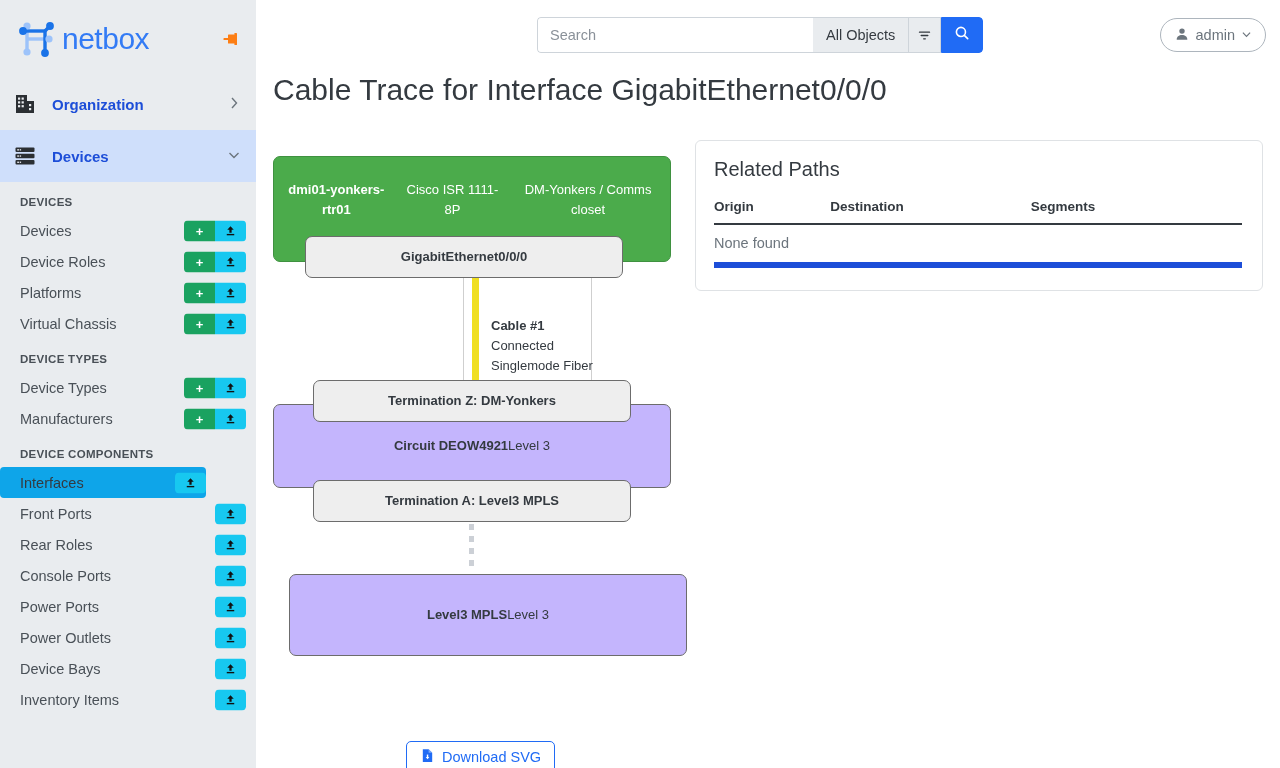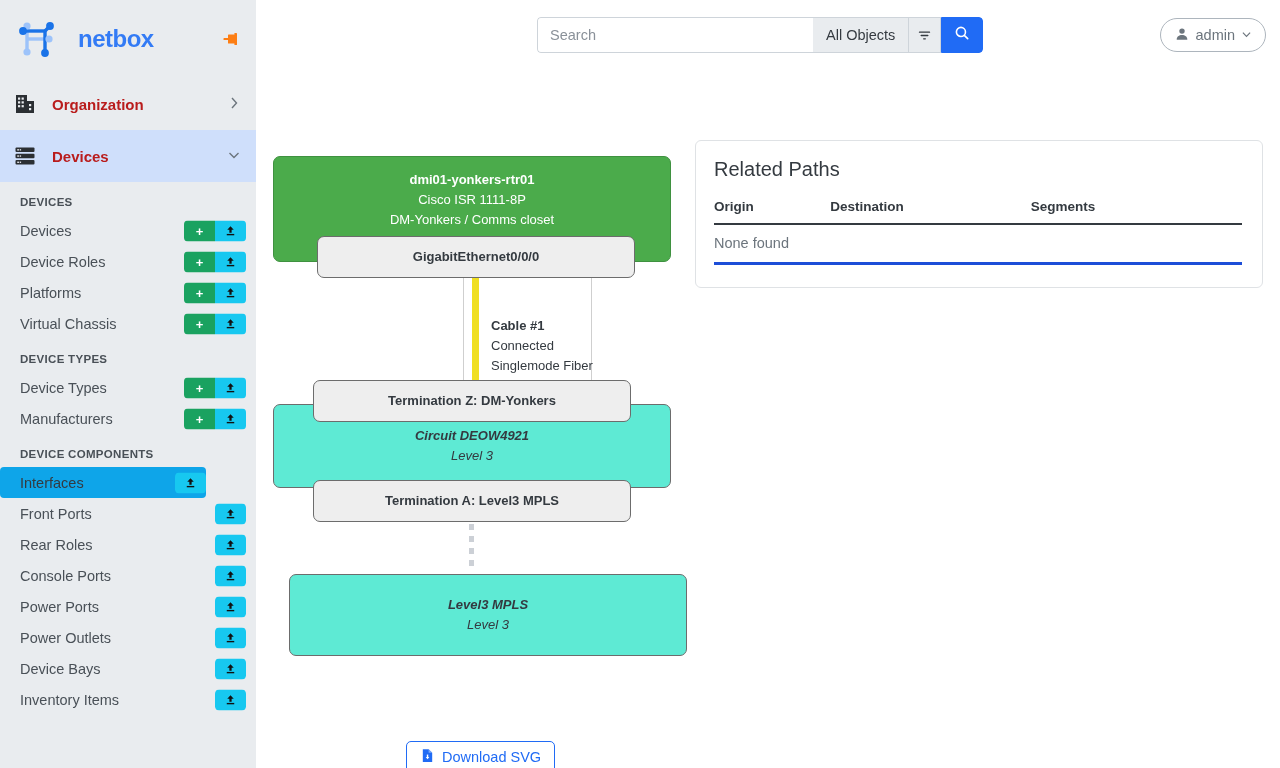--- a/index.html
+++ b/index.html
@@ -19,29 +19,29 @@
     background: #e9ecef;
     overflow: hidden;
   }
   .brand {
     height: 78px;
     display: flex; align-items: center;
     padding: 0 16px 0 14px;
   }
   .brand-logo { width: 44px; height: 44px; flex: 0 0 44px; }
   .brand-word {
-    font-size: 24px; font-weight: 700; letter-spacing: -0.5px;
-    color: #337bf5; margin-left: 20px;
+    font-size: 30px; font-weight: 400; letter-spacing: -0.5px;
+    color: #337bf5; margin-left: 4px;
   }
   .brand-pin { margin-left: auto; width: 18px; height: 18px; }
 
   .nav-group {
     display: flex; align-items: center;
     height: 52px; padding: 0 16px 0 14px;
-    font-size: 15px; font-weight: 700; color: #b91c1c;
+    font-size: 15px; font-weight: 700; color: #1d4ed8;
     cursor: pointer;
   }
   .nav-group.active { background: #cfdffb; }
   .nav-ico { width: 22px; height: 22px; flex: 0 0 22px; margin-right: 16px; }
   .nav-caret { margin-left: auto; color: #6c757d; font-size: 13px; line-height: 1; }
 
   .section-head {
     font-size: 11.5px; font-weight: 700; letter-spacing: .3px;
     color: #495057; padding: 14px 0 7px 20px; text-transform: uppercase;
   }
@@ -125,31 +125,31 @@
   .page-title {
     position: absolute; left: 17px; top: 3px;
     font-size: 30px; font-weight: 400; color: #343a40;
     white-space: nowrap;
   }
 
   
   #trace { position: absolute; left: 17px; top: 86px; width: 398px; }
   .tbox {
     position: absolute;
-    display: flex; flex-direction: column;
+    display: flex; 
     align-items: center; justify-content: center;
     border: 1px solid #6c6c6c;
     border-radius: 7px;
     text-align: center;
   }
   .tbox .t1 { font-size: 13px; font-weight: 700; line-height: 20px; }
   .tbox .t2 { font-size: 13px; font-weight: 400; line-height: 20px; }
   .node-device { background: #4bab4b; border-color: #3f9140; color: #fff; }
   .node-term { background: #eeeeee; color: #343a40; }
-  .node-circuit { background: #5eead4; color: #343a40; font-style: italic; }
+  .node-circuit { background: #c4b5fd; color: #343a40; }
 
   .cable-line { position: absolute; background: #f0df20; }
   .cable-label { position: absolute; font-size: 13px; line-height: 20px; color: #343a40; }
   .cable-label b { font-weight: 700; }
   .dot-line {
     position: absolute; width: 5px;
     background-image: linear-gradient(#ccd0d6 50%, rgba(255,255,255,0) 0%);
     background-size: 5px 12px; background-repeat: repeat-y;
   }
   .hairline { position: absolute; background: #cfcfcf; }
@@ -175,21 +175,21 @@
   .card-title { font-size: 20px; font-weight: 400; color: #343a40; margin-bottom: 18px; }
   table.paths { width: 100%; border-collapse: collapse; }
   table.paths th {
     text-align: left; font-size: 13.5px; font-weight: 700;
     color: #343a40; padding: 0 0 9px 0;
     border-bottom: 2px solid #343a40;
   }
   table.paths td {
     font-size: 14.5px; color: #6c757d;
     padding: 10px 0 11px 0;
-    border-bottom: 3px solid #1d4ed8;
+    border-bottom: 6px solid #1d4ed8;
     margin-top: 24px;
   }
 </style>
 </head>
 <body>
 
 <div id="sidebar">
 
   <div class="brand">
     <span class="brand-logo">
@@ -488,30 +488,31 @@
     <span class="user-caret">
       <svg viewBox="0 0 10 10" width="9" height="9" aria-hidden="true">
           <path d="M1 3 L5 7 L9 3" fill="none" stroke="#6c757d" stroke-width="1.3"></path>
         </svg>
     </span>
   </div>
 </div>
 
 <div id="main">
 
+  <div class="page-title">Cable Trace for Interface GigabitEthernet0/0/0</div>
 
   <div id="trace">
 
     <div class="tbox node-device" style="left:0px; top:0px; width:398px; height:106px; padding-bottom:18px;">
       <div class="t1">dmi01-yonkers-rtr01</div>
       <div class="t2">Cisco ISR 1111-8P</div>
       <div class="t2">DM-Yonkers / Comms closet</div>
     </div>
 
-    <div class="tbox node-term" style="left:44px; top:80px; width:318px; height:42px;">
+    <div class="tbox node-term" style="left:32px; top:80px; width:318px; height:42px;">
       <div class="t1">GigabitEthernet0/0/0</div>
     </div>
 
     <div class="hairline" style="left:190px; top:122px; width:1px; height:132px;"></div>
     <div class="hairline" style="left:318px; top:122px; width:1px; height:132px;"></div>
     <div class="cable-line" style="left:199px; top:122px; width:7px; height:132px;"></div>
     <div class="cable-label" style="left:218px; top:160px;">
       <div><b>Cable #1</b></div>
       <div>Connected</div>
       <div>Singlemode Fiber</div>

